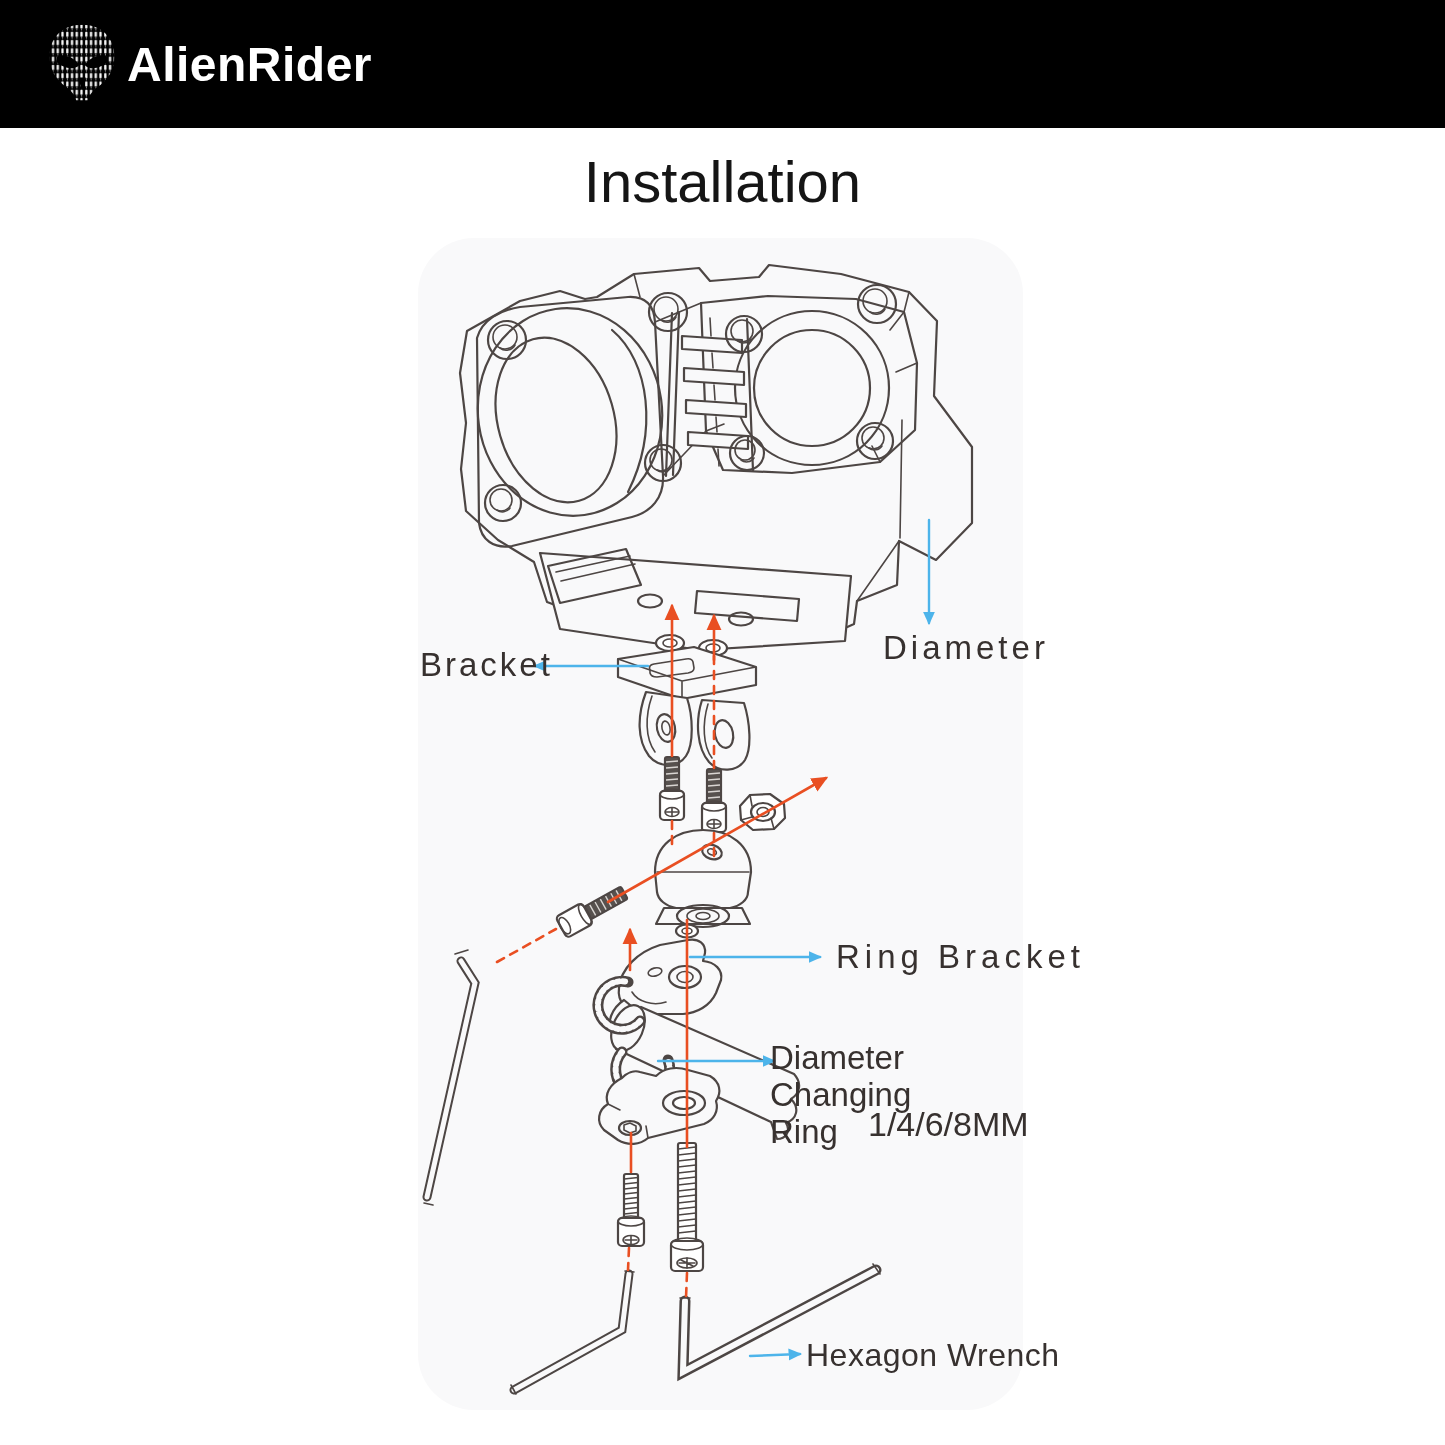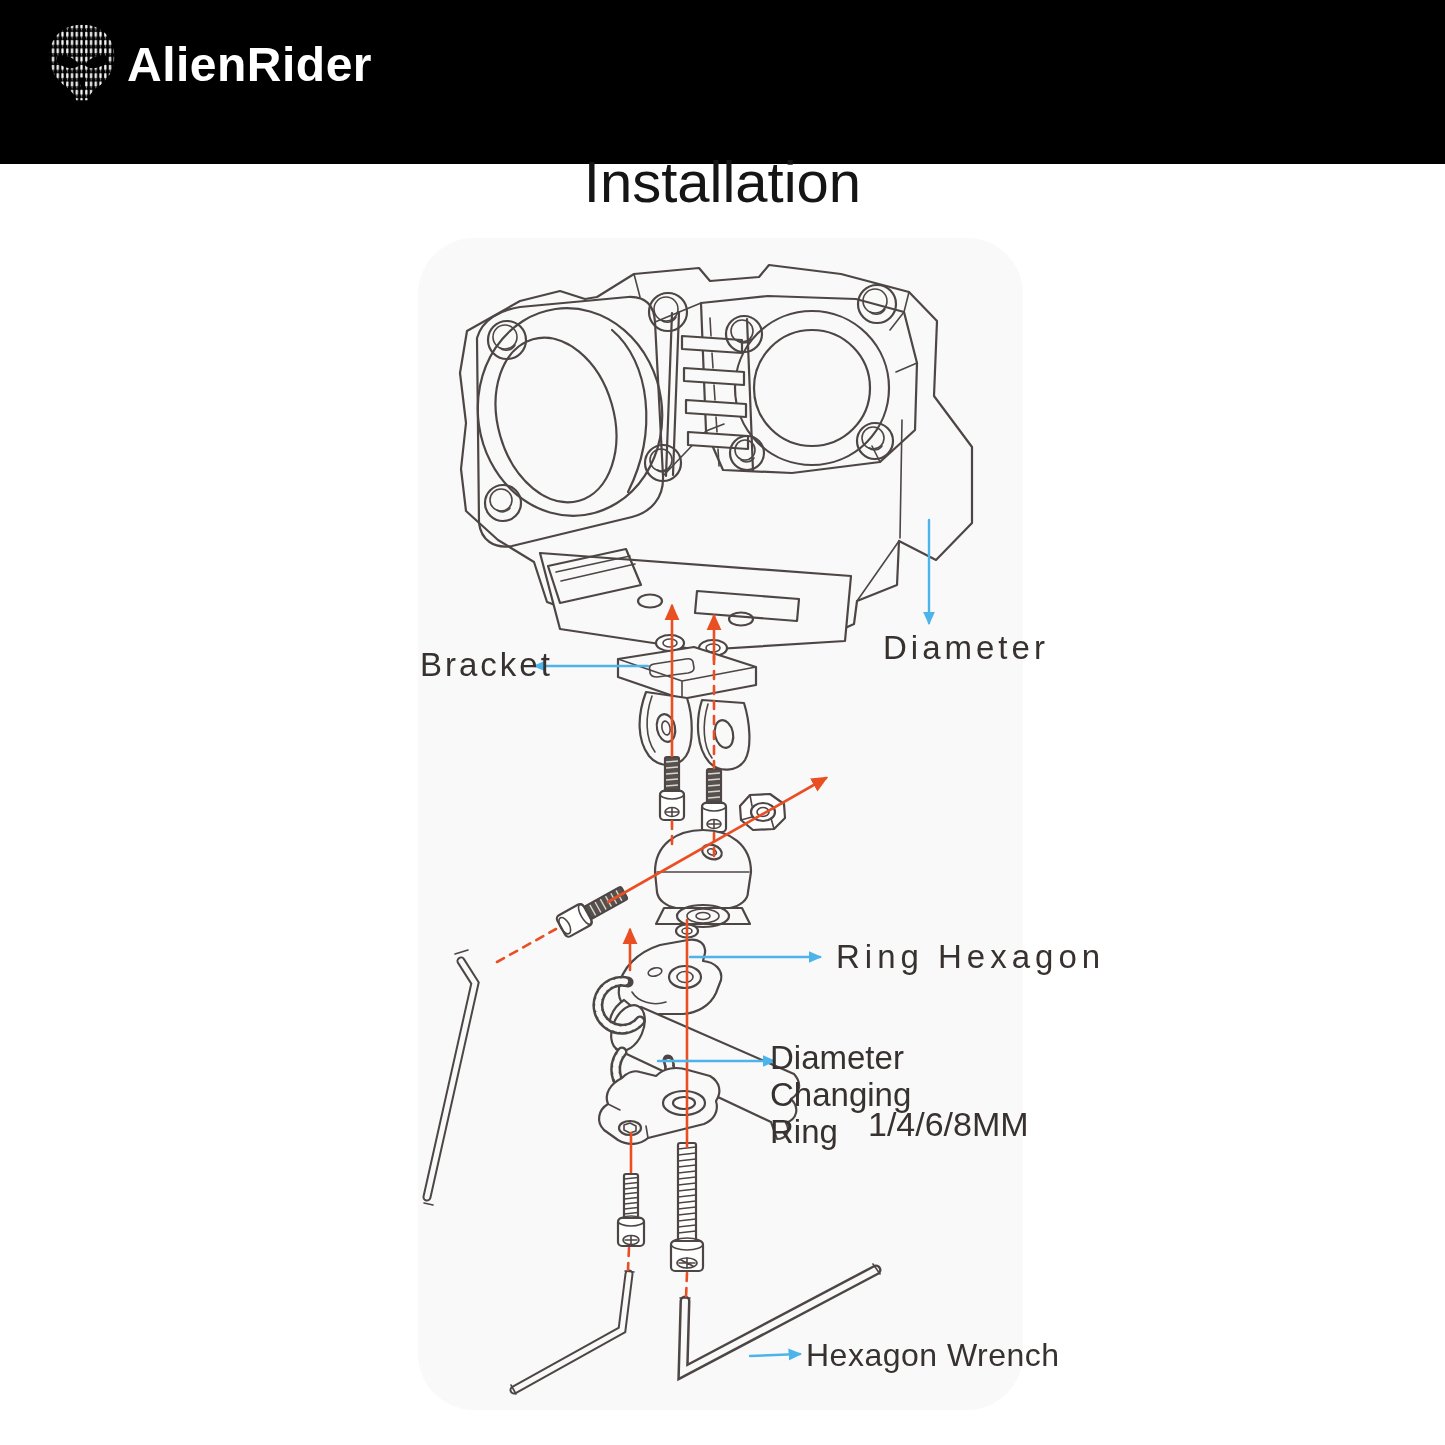--- a/index.html
+++ b/index.html
@@ -3,21 +3,21 @@
 <meta charset="utf-8">
 <style>
   html,body{margin:0;padding:0;}
   body{
     width:1445px;height:1445px;background:#ffffff;position:relative;overflow:hidden;
     font-family:"Liberation Sans","DejaVu Sans",sans-serif;
   }
   .stage{position:absolute;inset:0;}
   
   .topbar{
-    position:absolute;left:0;top:0;width:1445px;height:164px;
+    position:absolute;left:0;top:0;width:1445px;height:128px;
     background:var(--header-bg,#000);display:flex;align-items:center;
   }
   .logo{position:absolute;left:46px;top:20px;width:72px;height:86px;}
   .brand{
     position:absolute;left:127px;top:0;height:128px;display:flex;align-items:center;
     color:var(--brand-text,#fff);font-size:48px;font-weight:bold;letter-spacing:0.5px;
   }
   
   .title{
     position:absolute;left:0;top:148px;width:1445px;text-align:center;
@@ -328,21 +328,21 @@
       <path class="blue" marker-end="url(#arrB)" d="M648,666 L535,666"></path>
       <path class="blue" marker-end="url(#arrB)" d="M929,520 L929,623"></path>
       <path class="blue" marker-end="url(#arrB)" d="M690,957 L820,957"></path>
       <path class="blue" marker-end="url(#arrB)" d="M658,1061 L774,1061"></path>
       <path class="blue" marker-end="url(#arrB)" d="M750,1356 L800,1354"></path>
     </g>
   </svg>
 
   <div class="lbl sp3" style="left:420px;top:646px;">Bracket</div>
   <div class="lbl sp4" style="left:883px;top:629px;">Diameter</div>
-  <div class="lbl sp5" style="left:836px;top:938px;">Ring Hexagon</div>
+  <div class="lbl sp5" style="left:836px;top:938px;">Ring Bracket</div>
   <div class="lbl center" style="left:770px;top:1039px;width:248px;">
     <span>Diameter Changing</span><br>
     <span>Ring</span>
   </div>
   <div class="lbl" style="left:868px;top:1106px;font-size:34px;">1/4/6/8MM</div>
   <div class="lbl" style="left:806px;top:1337px;font-size:32px;letter-spacing:0.5px;">Hexagon Wrench</div>
 
 </div>
 
 </body></html>

